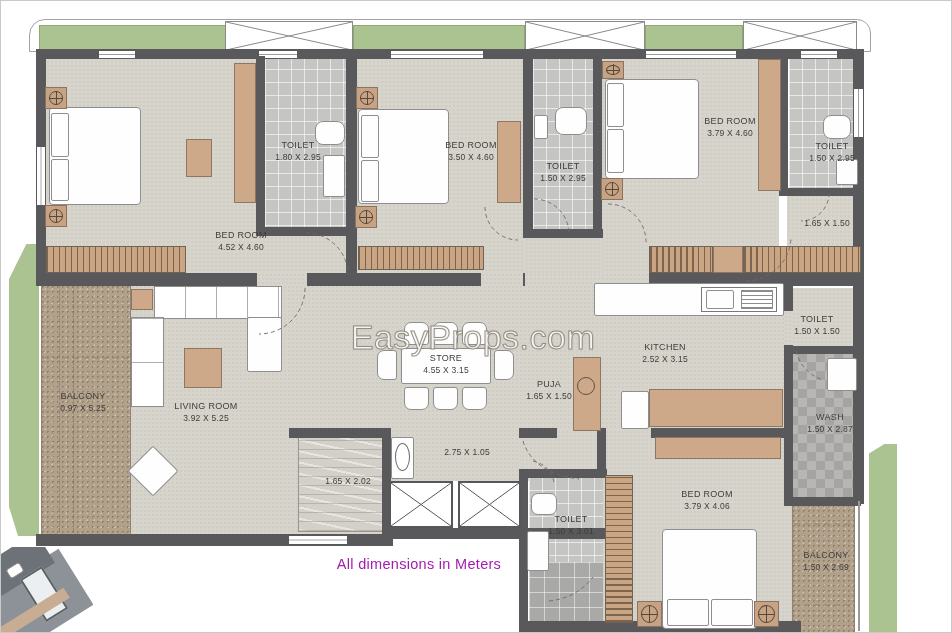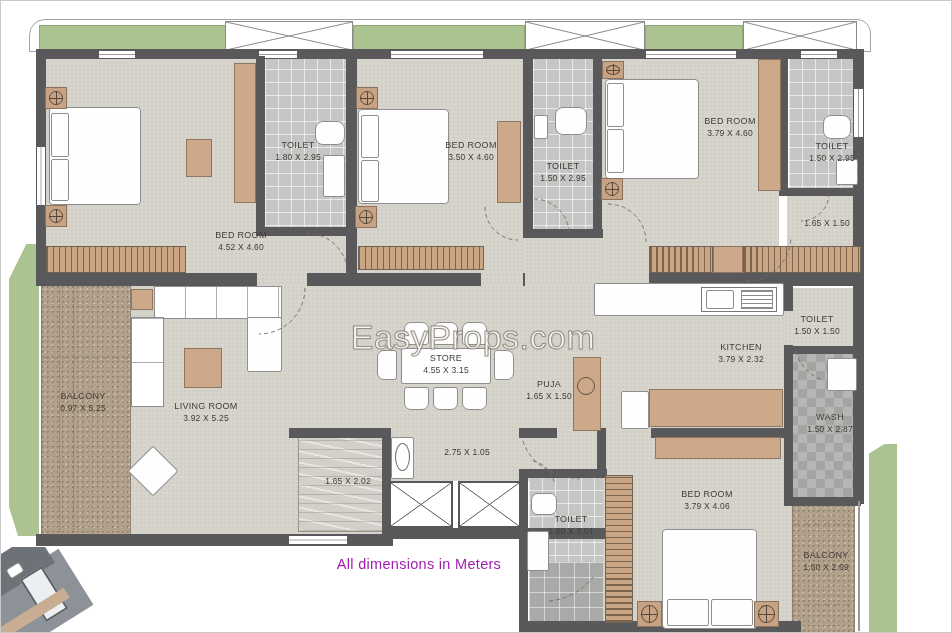--- a/index.html
+++ b/index.html
@@ -266,23 +266,23 @@
       <div class="ldims">3.92 X 5.25</div>
     </div>
   <div class="lbl" style="left:445px;top:364px;">
       <div class="lname">STORE</div>
       <div class="ldims">4.55 X 3.15</div>
     </div>
   <div class="lbl" style="left:548px;top:390px;">
       <div class="lname">PUJA</div>
       <div class="ldims">1.65 X 1.50</div>
     </div>
-  <div class="lbl" style="left:740px;top:353px;">
+  <div class="lbl" style="left:664px;top:353px;">
       <div class="lname">KITCHEN</div>
-      <div class="ldims">3.79 X 2.32</div>
+      <div class="ldims">2.52 X 3.15</div>
     </div>
   <div class="lbl" style="left:816px;top:325px;">
       <div class="lname">TOILET</div>
       <div class="ldims">1.50 X 1.50</div>
     </div>
   <div class="lbl" style="left:829px;top:423px;">
       <div class="lname">WASH</div>
       <div class="ldims">1.50 X 2.87</div>
     </div>
   <div class="lbl" style="left:466px;top:452px;">

